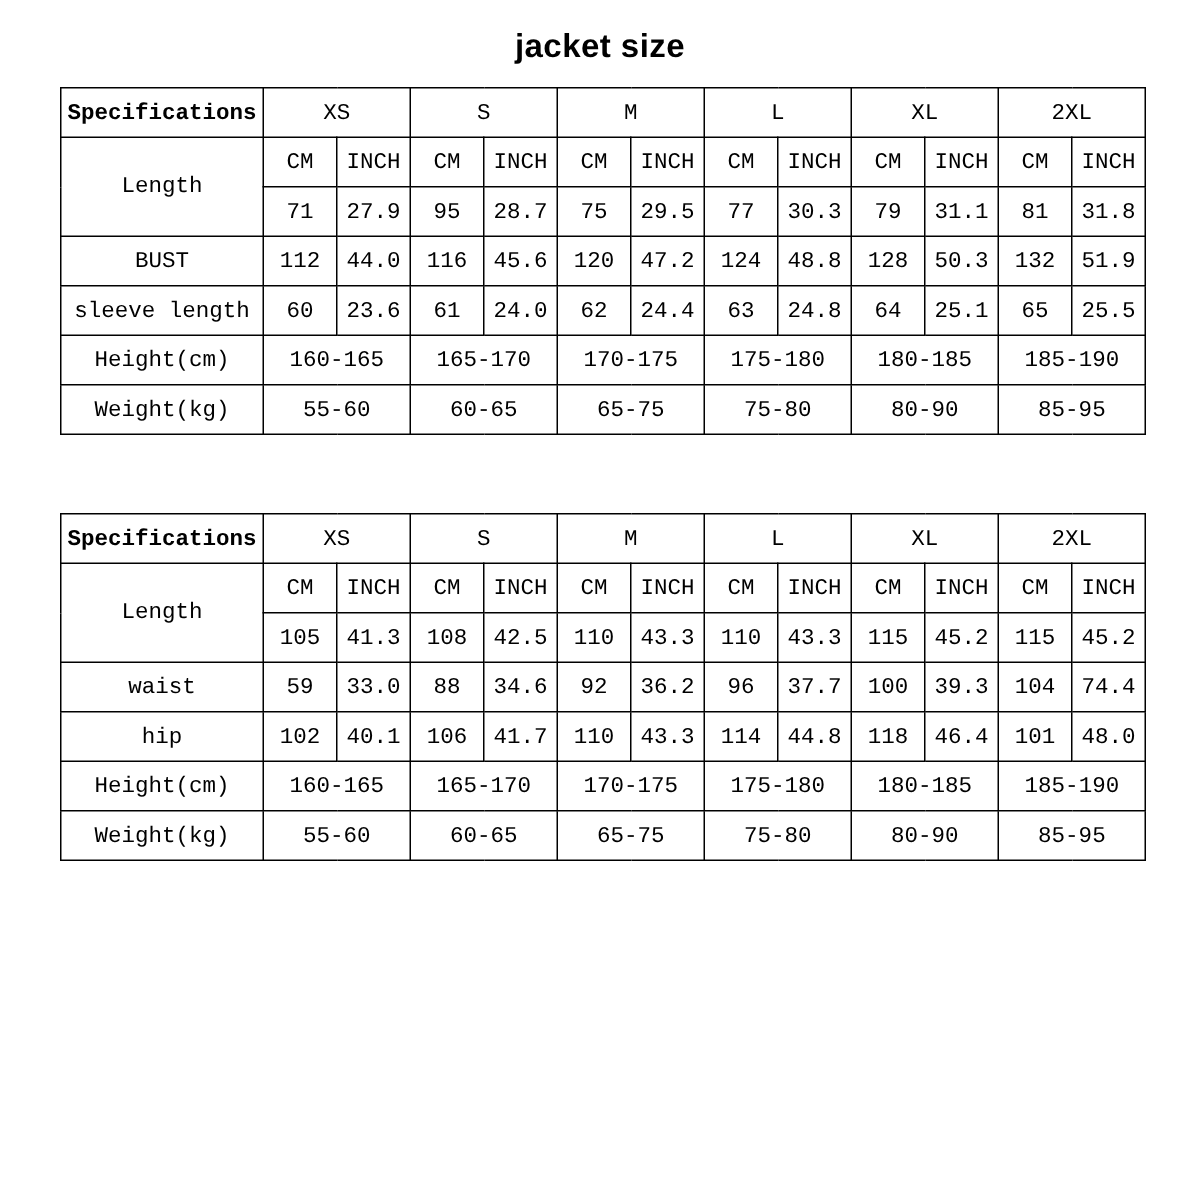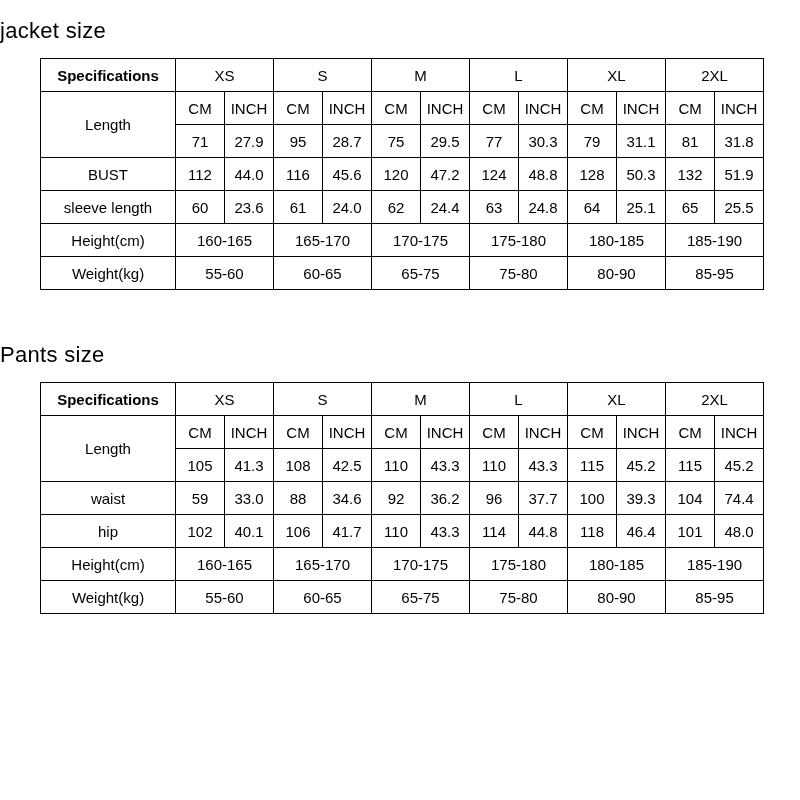--- a/index.html
+++ b/index.html
@@ -19,33 +19,34 @@
     width: 800px;
     height: 800px;
     box-sizing: border-box;
     padding: 0;
   }
   .table-block {
     width: 720px;
     margin: 0 auto;
   }
   .block-title {
-    text-align: left;
+    text-align: center;
     font-size: 22px;
-    font-weight: normal;
+    font-weight: bold;
     color: #000;
     letter-spacing: 0.3px;
   }
   #jacket-block-title { margin-top: 18px; margin-bottom: 14px; }
   #pants-block-title { margin-top: 0px; margin-bottom: 14px; }
 
   table.size-table {
     border-collapse: collapse;
     width: 720px;
     table-layout: fixed;
+    font-family: Liberation Mono, monospace;
   }
   table.size-table td {
     border: 1px solid #000000;
     text-align: center;
     vertical-align: middle;
     font-size: 15px;
     padding: 0;
     height: 32px;
     background: #ffffff;
   }
@@ -179,21 +180,20 @@
           <td colspan="2">75-80</td>
           <td colspan="2">80-90</td>
           <td colspan="2">85-95</td>
         </tr>
       </tbody>
     </table>
   </div>
 
   <div class="spacer"></div>
 
-  <div class="block-title" id="pants-block-title">Pants size</div>
   <div class="table-block">
     <table class="size-table">
       <colgroup>
         <col style="width:135px">
         <col style="width:49px">
           <col style="width:49px">
         <col style="width:49px">
           <col style="width:49px">
         <col style="width:49px">
           <col style="width:49px">

